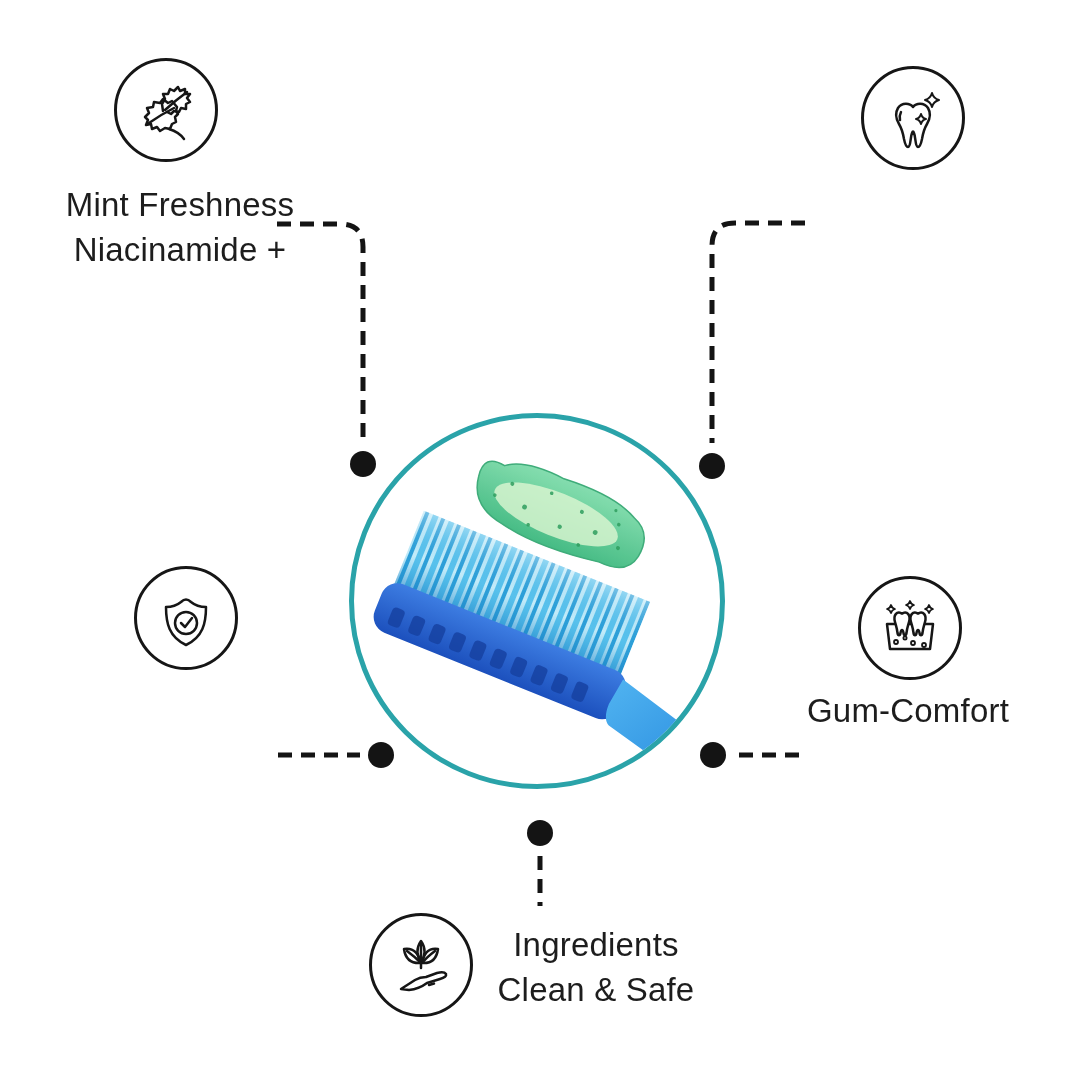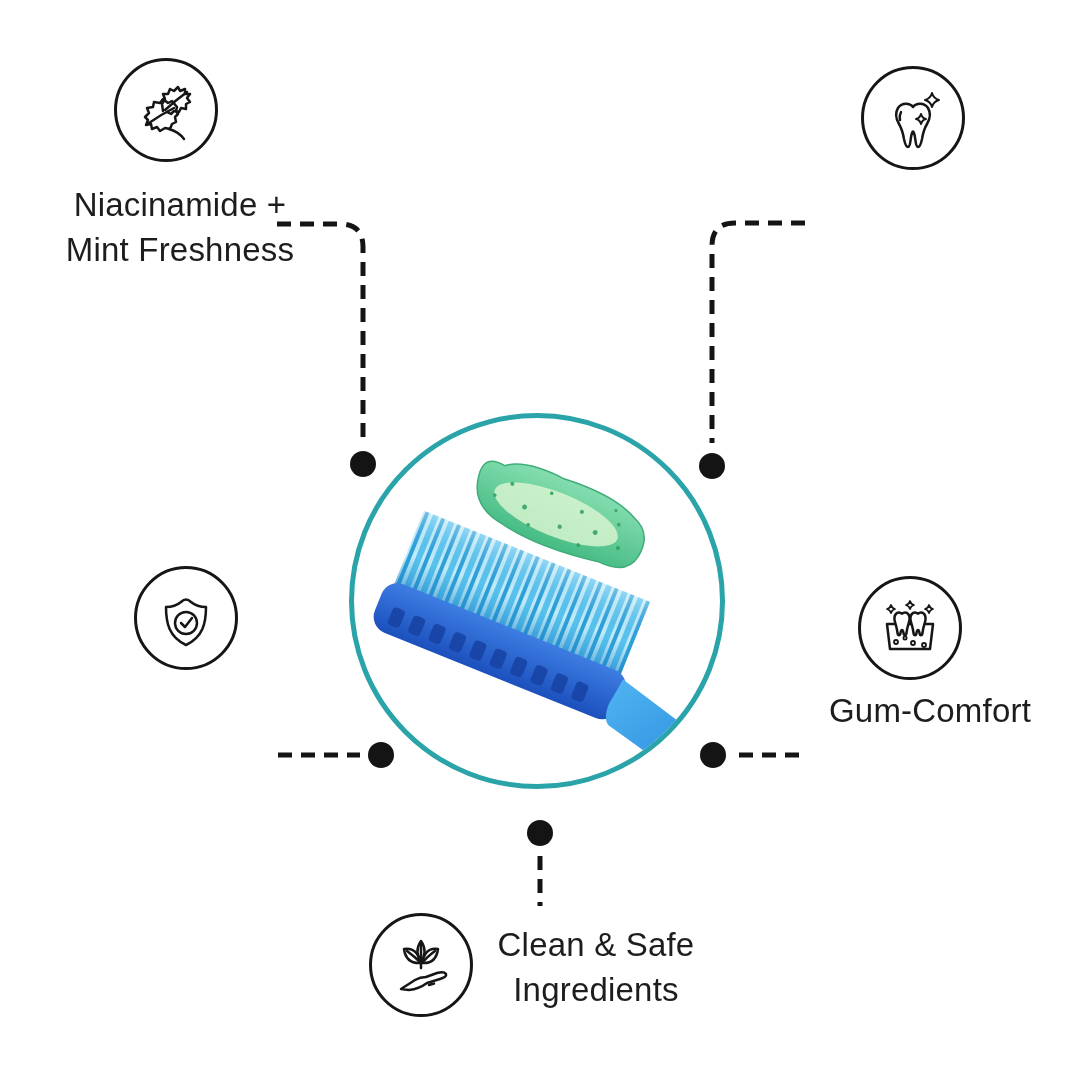--- a/index.html
+++ b/index.html
@@ -11,21 +11,21 @@
   .connectors{position:absolute;left:0;top:0;width:1080px;height:1080px;pointer-events:none;}
   
   .feature-label{
     position:absolute;text-align:center;font-size:33px;line-height:45px;
     font-weight:500;letter-spacing:.2px;color:#1d1d1d;
   }
   .feature-label span{display:block;}
   .lbl-1{left:30px;top:182px;width:300px;}
   .lbl-2{left:762px;top:180px;width:306px;}
   .lbl-3{left:34px;top:688px;width:300px;}
-  .lbl-4{left:780px;top:688px;width:300px;}
+  .lbl-4{left:758px;top:688px;width:300px;}
   .lbl-5{left:446px;top:922px;width:300px;}
   
   .icon-circle{
     position:absolute;width:98px;height:98px;border:3px solid #161616;border-radius:50%;
     display:flex;align-items:center;justify-content:center;background:#ffffff;box-sizing:content-box;
   }
   .ic-1{left:114px;top:58px;}
   .ic-2{left:861px;top:66px;}
   .ic-3{left:134px;top:566px;}
   .ic-4{left:858px;top:576px;}
@@ -131,22 +131,22 @@
   <div class="icon-circle ic-1">
     <svg class="glyph" viewBox="0 0 64 64">
       <path d="M43 29 38 23 34 25 29 21 26 25 20 24 19 29 13 30 15 35 11 39 14 42 12 47 17 46 18 51 23 49 26 53 31 50 36 51 38 46 42 44 41 39 44 36 42 33 Z"></path>
       <path d="M40 30 Q28 36 15 45"></path>
       <path d="M29 33 28 26 31 21 29 16 34 16 36 11 40 13 44 9 46 13 51 11 51 16 56 16 53 20 56 24 52 26 52 31 47 30 45 34 40 33 37 36 33 34"></path>
       <path d="M53 14 Q42 22 31 32"></path>
       <path d="M35 51 Q45 54 50 61"></path>
     </svg>
   </div>
   <div class="feature-label lbl-1">
+    <span>Mint Freshness</span>
     <span>Niacinamide +</span>
-    <span>Mint Freshness</span>
   </div>
 
   <div class="icon-circle ic-2">
     <svg class="glyph" viewBox="0 0 64 64">
       <path d="M32 21 C29 17 21 16 17 22 C14 27 15 33 18 38 C21 43 22 47 23 53 C24 58 25 61 27 61 C30 61 29 52 31 47 Q32 44 33 47 C35 52 34 61 37 61 C39 61 40 58 41 53 C42 47 43 43 46 38 C49 33 50 27 47 22 C43 16 35 17 32 21 Z"></path>
       <path d="M20 26 Q18 30 19 34"></path>
       <path stroke-width="2" d="M40 28 Q41 32 45 33 Q41 34 40 38 Q39 34 35 33 Q39 32 40 28 Z"></path>
       <path stroke-width="2" d="M51 7 Q52.5 12.5 58 14 Q52.5 15.5 51 21 Q49.5 15.5 44 14 Q49.5 12.5 51 7 Z"></path>
     </svg>
   </div>
@@ -192,17 +192,17 @@
       <path d="M15 16 Q28 14 32 30 Q17 31 15 16 Z"></path>
         <path d="M18 18 Q26 24 31 29"></path>
       <path d="M49 16 Q36 14 33 30 Q47 31 49 16 Z"></path>
         <path d="M46 18 Q38 24 34 29"></path>
       <path d="M32 30 V 35"></path>
       <path d="M12 56 L26 47 Q31 44 37 44 L48 40 Q55 38 57 41 Q58 44 51 46 L38 50 Q30 56 20 57 Z"></path>
       <path d="M40 52 L45 50.5"></path>
     </svg>
   </div>
   <div class="feature-label lbl-5">
+    <span>Ingredients</span>
     <span>Clean &amp; Safe</span>
-    <span>Ingredients</span>
   </div>
 
 </div>
 
 </body></html>

